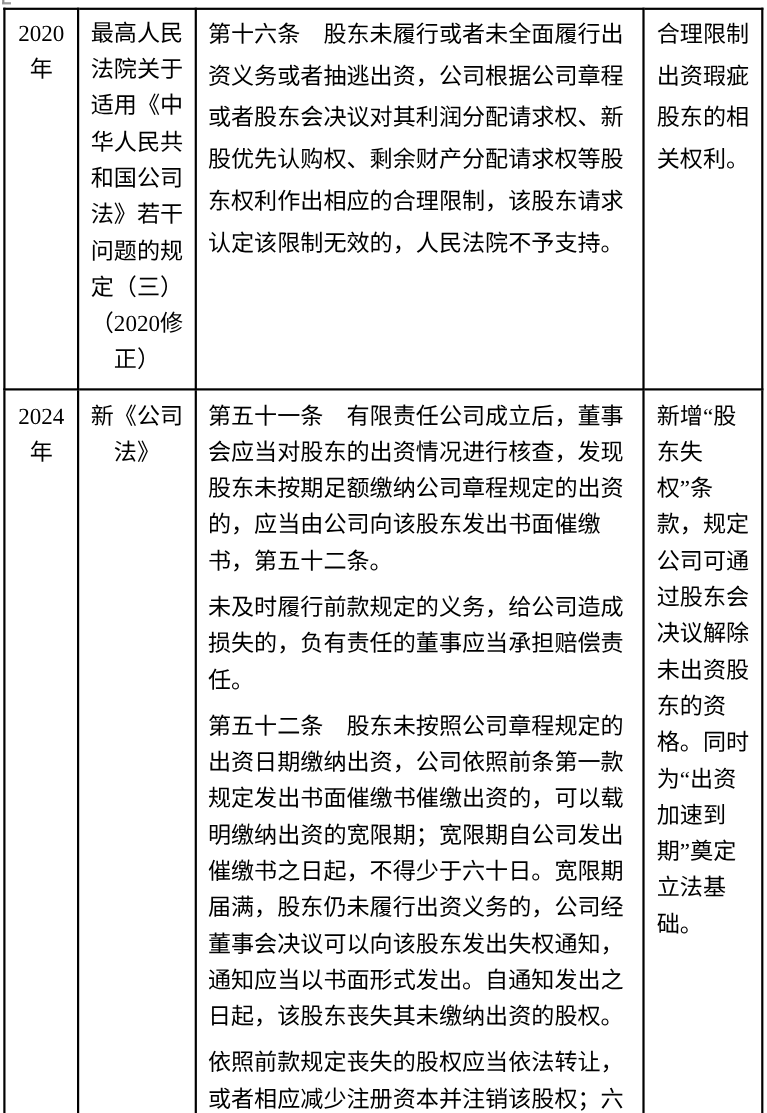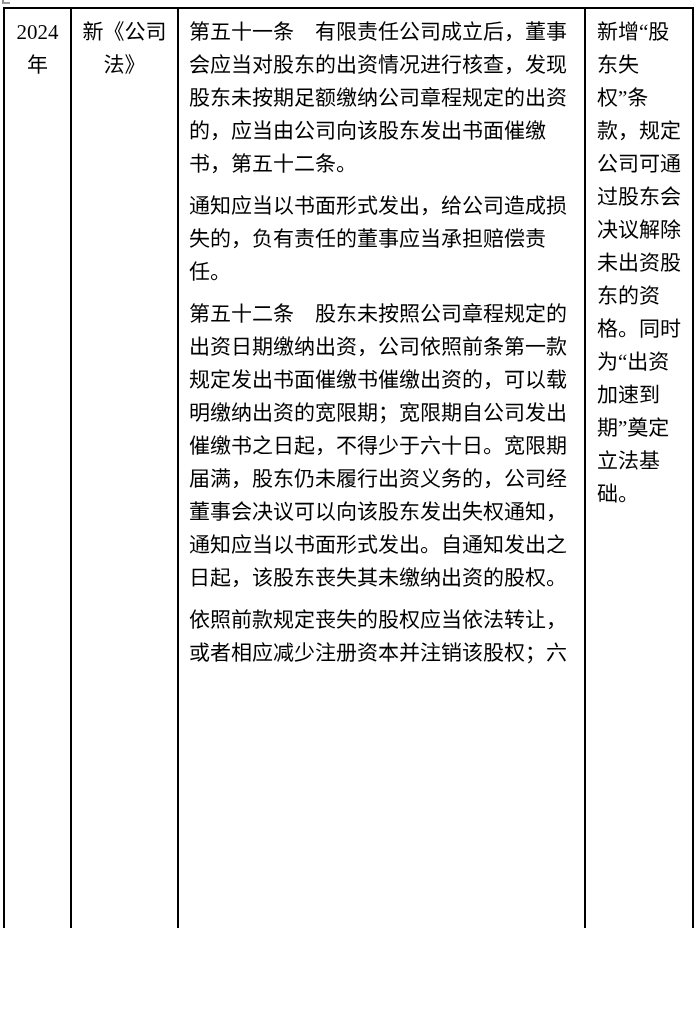--- a/index.html
+++ b/index.html
@@ -86,25 +86,33 @@
 <div class="crop-artifact"></div>
 
 <table class="law-table">
   <colgroup>
     <col style="width:67px">
     <col style="width:107px">
     <col style="width:407px">
     <col style="width:108px">
   </colgroup>
   <tbody>
+    <tr class="row-1">
+      <td class="cell-year">2020年</td>
+      <td class="cell-law">最高人民法院关于适用《中华人民共和国公司法》若干问题的规定（三）（2020修正）</td>
+      <td class="cell-provisions">
+        <p>第十六条　股东未履行或者未全面履行出资义务或者抽逃出资，公司根据公司章程或者股东会决议对其利润分配请求权、新股优先认购权、剩余财产分配请求权等股东权利作出相应的合理限制，该股东请求认定该限制无效的，人民法院不予支持。</p>
+      </td>
+      <td class="cell-summary">合理限制出资瑕疵股东的相关权利。</td>
+    </tr>
     <tr class="row-2">
       <td class="cell-year">2024年</td>
       <td class="cell-law">新《公司法》</td>
       <td class="cell-provisions">
         <p>第五十一条　有限责任公司成立后，董事会应当对股东的出资情况进行核查，发现股东未按期足额缴纳公司章程规定的出资的，应当由公司向该股东发出书面催缴书，第五十二条。</p>
-        <p>通知应当以书面形式发出，给公司造成损失的，负有责任的董事应当承担赔偿责任。</p>
+        <p>未及时履行前款规定的义务，给公司造成损失的，负有责任的董事应当承担赔偿责任。</p>
         <p>第五十二条　股东未按照公司章程规定的出资日期缴纳出资，公司依照前条第一款规定发出书面催缴书催缴出资的，可以载明缴纳出资的宽限期；宽限期自公司发出催缴书之日起，不得少于六十日。宽限期届满，股东仍未履行出资义务的，公司经董事会决议可以向该股东发出失权通知，通知应当以书面形式发出。自通知发出之日起，该股东丧失其未缴纳出资的股权。</p>
         <p>依照前款规定丧失的股权应当依法转让，或者相应减少注册资本并注销该股权；六</p>
       </td>
       <td class="cell-summary">新增“股东失权”条款，规定公司可通过股东会决议解除未出资股东的资格。同时为“出资加速到期”奠定立法基础。</td>
     </tr>
   </tbody>
 </table>
 
 </body></html>

